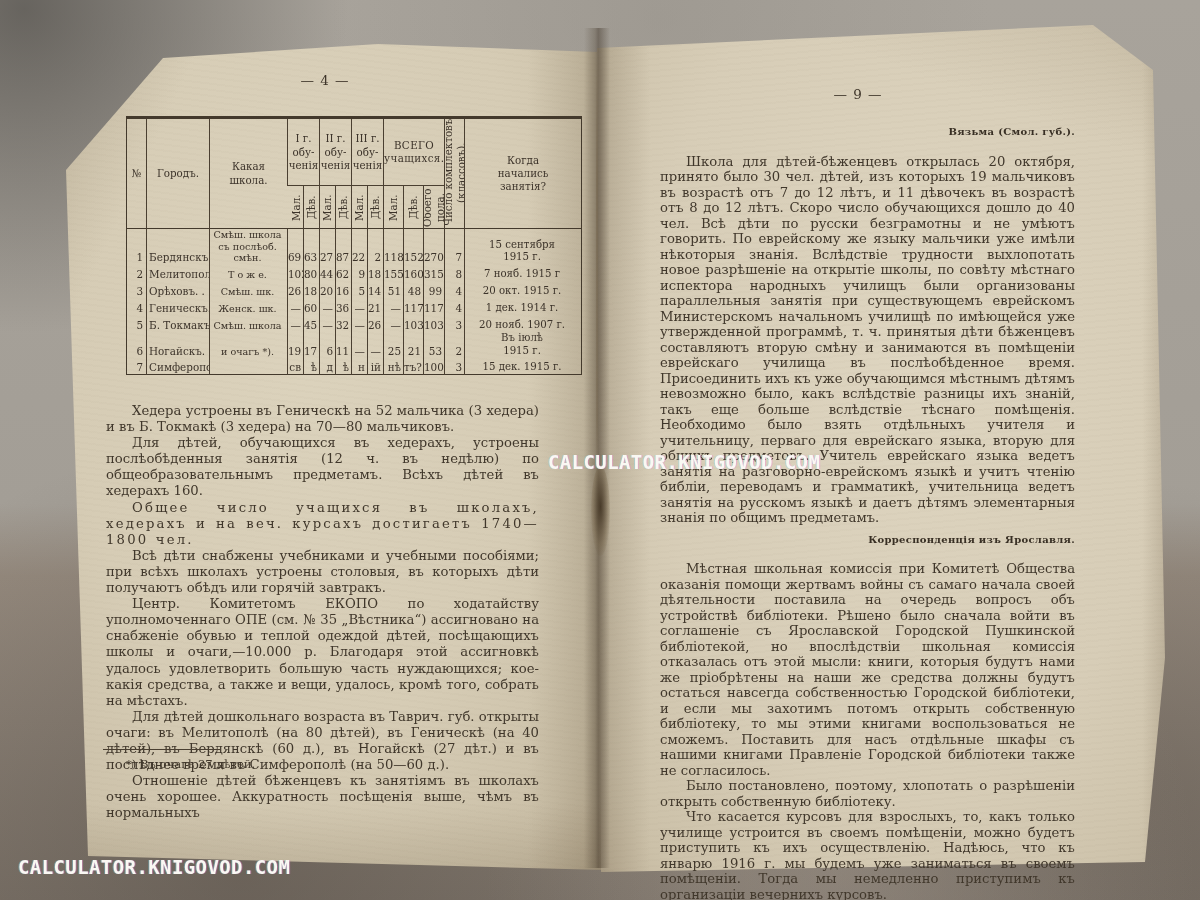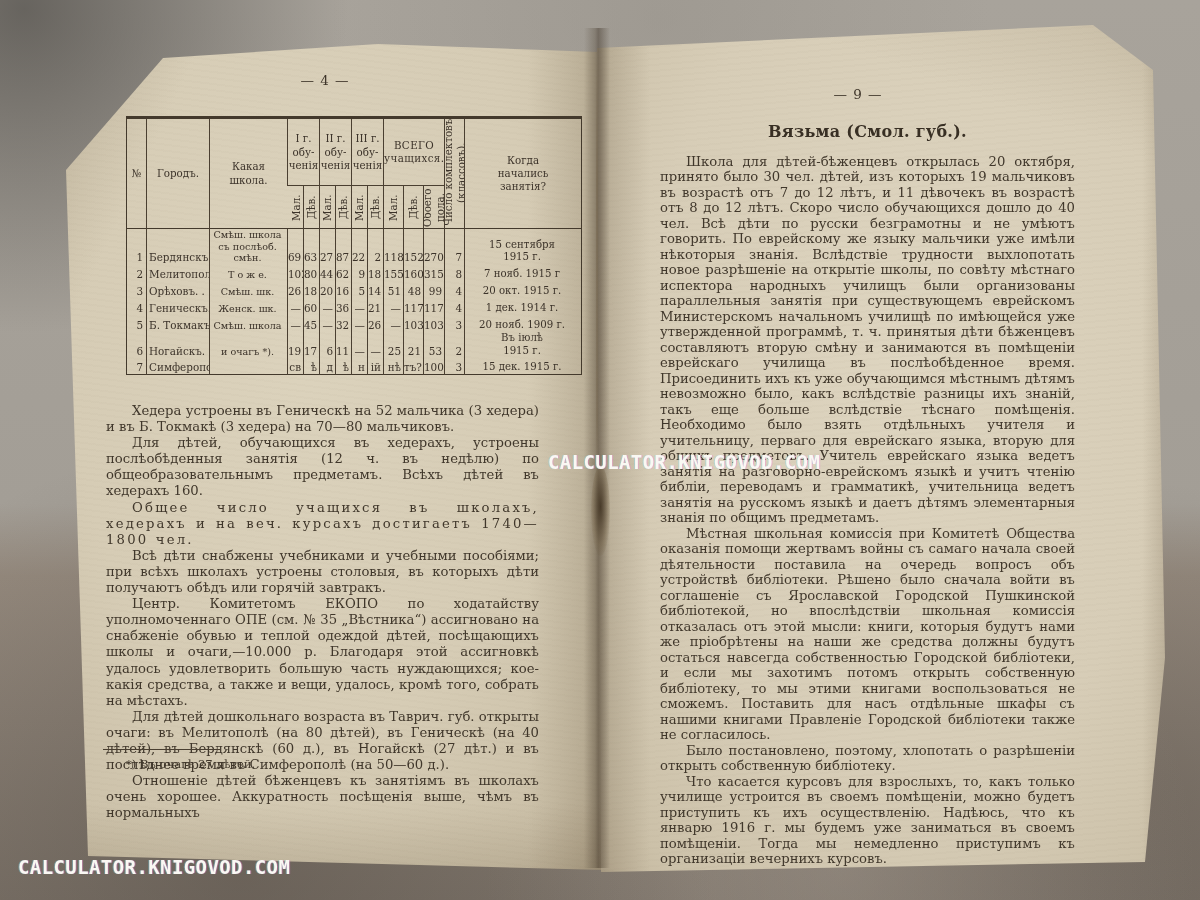--- a/index.html
+++ b/index.html
@@ -65,21 +65,21 @@
   .c-num{text-align:right;}
   .c-when{text-align:center;font-size:10.2px !important;white-space:pre-line;line-height:1.2;}
 
   
   .left-text{position:absolute;left:106px;top:375px;width:433px;z-index:4;
     color:#40372b;font-size:13.2px;line-height:16.1px;text-align:justify;margin-top:28px;}
   .right-text{position:absolute;left:660px;top:118px;width:415px;z-index:4;
     color:#40372b;font-size:13.2px;line-height:15.5px;text-align:justify;}
   .left-text p,.right-text p{margin:0;text-indent:26px;}
   .spread{letter-spacing:2.2px;word-spacing:1px;}
-  .section-heading{margin:6px 0 9px 0;font-size:16px;font-weight:bold;text-align:center;
+  .section-heading{margin:6px 0 9px 0;font-size:10px;font-weight:bold;text-align:right;
     color:#382f24;letter-spacing:.3px;text-indent:0;}
   .right-text .section-heading + p{margin-top:14px;}
   .footnote-rule{position:absolute;left:103px;top:749px;width:118px;height:1.4px;background:#4a3f31;z-index:4;}
   .footnote{position:absolute;left:126px;top:757px;z-index:4;color:#40372b;font-size:11.6px;}
 
   
   .watermark{position:absolute;z-index:6;font-family:"DejaVu Sans Mono",monospace;
     font-size:19px;font-weight:bold;color:#faf8f3;letter-spacing:.4px;
     text-shadow:1px 0 0 rgba(255,120,220,.35),-1px 0 0 rgba(120,230,255,.35);}
   .wm-center{left:548px;top:451px;}
@@ -227,21 +227,21 @@
             <td class="c-num">—</td>
             <td class="c-num">45</td>
             <td class="c-num">—</td>
             <td class="c-num">32</td>
             <td class="c-num">—</td>
             <td class="c-num">26</td>
             <td class="c-num">—</td>
             <td class="c-num">103</td>
             <td class="c-num">103</td>
             <td class="c-num">3</td>
-            <td class="c-when">20 нояб. 1909 г.</td>
+            <td class="c-when">20 нояб. 1907 г.</td>
           </tr>
           <tr>
             <td class="c-n">6</td>
             <td class="c-city">Ногайскъ. .</td>
             <td class="c-school">и очагъ *).</td>
             <td class="c-num">19</td>
             <td class="c-num">17</td>
             <td class="c-num">6</td>
             <td class="c-num">11</td>
             <td class="c-num">—</td>
@@ -281,20 +281,21 @@
       <p>Центр. Комитетомъ ЕКОПО по ходатайству уполномоченнаго ОПЕ (см. № 35 „Вѣстника“) ассигновано на снабженіе обувью и теплой одеждой дѣтей, посѣщающихъ школы и очаги,—10.000 р. Благодаря этой ассигновкѣ удалось удовлетворить большую часть нуждающихся; кое-какія средства, а также и вещи, удалось, кромѣ того, собрать на мѣстахъ.</p>
       <p>Для дѣтей дошкольнаго возраста въ Таврич. губ. открыты очаги: въ Мелитополѣ (на 80 дѣтей), въ Геническѣ (на 40 дѣтей), въ Бердянскѣ (60 д.), въ Ногайскѣ (27 дѣт.) и въ послѣднее время въ Симферополѣ (на 50—60 д.).</p>
       <p>Отношеніе дѣтей бѣженцевъ къ занятіямъ въ школахъ очень хорошее. Аккуратность посѣщенія выше, чѣмъ въ нормальныхъ</p>
     </div>
   <div class="footnote-rule"></div>
   <div class="footnote">*) Въ очагѣ 27 дѣтей.</div>
 
   <div class="right-text" id="right-sections">
       <h3 class="section-heading">Вязьма (Смол. губ.).</h3>
       <p>Школа для дѣтей-бѣженцевъ открылась 20 октября, принято было 30 чел. дѣтей, изъ которыхъ 19 мальчиковъ въ возрастѣ отъ 7 до 12 лѣтъ, и 11 дѣвочекъ въ возрастѣ отъ 8 до 12 лѣтъ. Скоро число обучающихся дошло до 40 чел. Всѣ дѣти по русски безграмотны и не умѣютъ говорить. По еврейскому же языку мальчики уже имѣли нѣкоторыя знанія. Вслѣдствіе трудности выхлопотать новое разрѣшеніе на открытіе школы, по совѣту мѣстнаго испектора народныхъ училищъ были организованы параллельныя занятія при существующемъ еврейскомъ Министерскомъ начальномъ училищѣ по имѣющейся уже утвержденной программѣ, т. ч. принятыя дѣти бѣженцевъ составляютъ вторую смѣну и занимаются въ помѣщеніи еврейскаго училища въ послѣобѣденное время. Присоединить ихъ къ уже обучающимся мѣстнымъ дѣтямъ невозможно было, какъ вслѣдствіе разницы ихъ знаній, такъ еще больше вслѣдствіе тѣснаго помѣщенія. Необходимо было взять отдѣльныхъ учителя и учительницу, перваго для еврейскаго языка, вторую для общихъ предметовъ. Учитель еврейскаго языка ведетъ занятія на разговорно-еврейскомъ языкѣ и учитъ чтенію библіи, переводамъ и грамматикѣ, учительница ведетъ занятія на русскомъ языкѣ и даетъ дѣтямъ элементарныя знанія по общимъ предметамъ.</p>
+      <h3 class="section-heading">Корреспонденція изъ Ярославля.</h3>
       <p>Мѣстная школьная комиссія при Комитетѣ Общества оказанія помощи жертвамъ войны съ самаго начала своей дѣятельности поставила на очередь вопросъ объ устройствѣ библіотеки. Рѣшено было сначала войти въ соглашеніе съ Ярославской Городской Пушкинской библіотекой, но впослѣдствіи школьная комиссія отказалась отъ этой мысли: книги, которыя будутъ нами же пріобрѣтены на наши же средства должны будутъ остаться навсегда собственностью Городской библіотеки, и если мы захотимъ потомъ открыть собственную библіотеку, то мы этими книгами воспользоваться не сможемъ. Поставить для насъ отдѣльные шкафы съ нашими книгами Правленіе Городской библіотеки также не согласилось.</p>
       <p>Было постановлено, поэтому, хлопотать о разрѣшеніи открыть собственную библіотеку.</p>
       <p>Что касается курсовъ для взрослыхъ, то, какъ только училище устроится въ своемъ помѣщеніи, можно будетъ приступить къ ихъ осуществленію. Надѣюсь, что къ январю 1916 г. мы будемъ уже заниматься въ своемъ помѣщеніи. Тогда мы немедленно приступимъ къ организаціи вечернихъ курсовъ.</p>
     </div>
 
   <div class="watermark wm-center">CALCULATOR.KNIGOVOD.COM</div>
   <div class="watermark wm-bottom">CALCULATOR.KNIGOVOD.COM</div>
 </div>
 
 </body></html>

